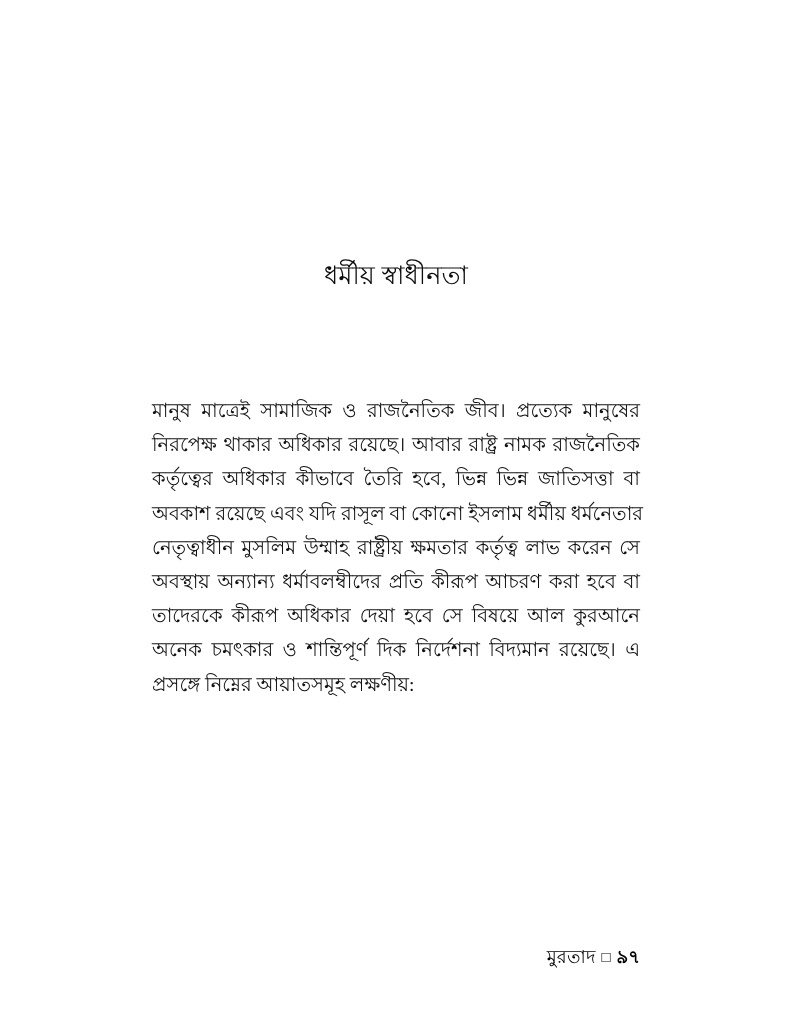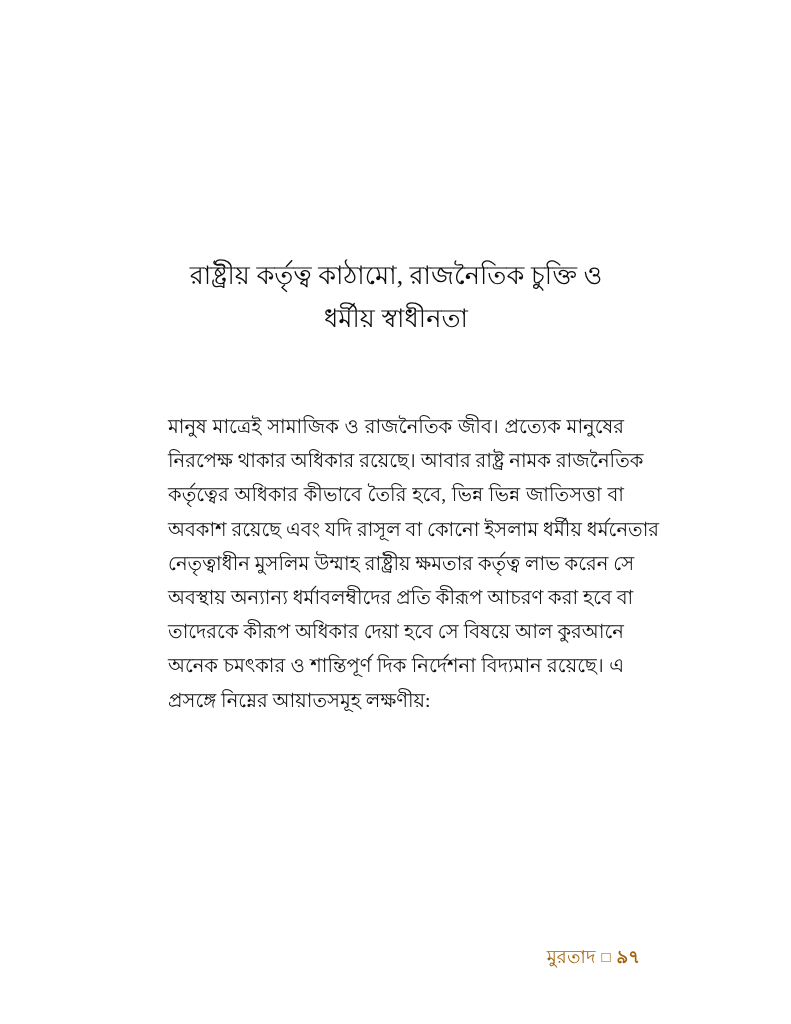--- a/index.html
+++ b/index.html
@@ -53,21 +53,21 @@
 
   
   .body-block {
     position: absolute;
     left: 0;
     top: 394px;
     width: 488px;
   }
 
   p.para {
-    margin: 16px;
+    margin: 0;
     padding: 0;
     font-size: 19.5px;
     line-height: 34.2px;
     text-align: justify;
     text-justify: inter-word;
     color: #111111;
   }
 
   p.para + p.para {
     margin-top: 22px;
@@ -86,41 +86,40 @@
 
   
   .footer {
     position: absolute;
     left: 0;
     top: 944px;
     width: 488px;
     text-align: right;
     font-size: 18px;
     line-height: 26px;
-    color: #a16207;
+    color: #000000;
     white-space: nowrap;
   }
   .footer .book-name { letter-spacing: 0.2px; }
   .footer .sep {
     display: inline-block;
     margin: 0 6px;
     font-size: 15px;
     vertical-align: 1px;
   }
   .footer .page-number { font-weight: 700; }
 </style>
 </head>
 <body>
 
 <div class="page">
   <div class="content">
 
     <div class="title-block">
       <h1 class="chapter-title">
-        <span class="title-line">রাষ্ট্রীয় কর্তৃত্ব কাঠামো, রাজনৈতিক চুক্তি ও</span>
         <span class="title-line">ধর্মীয় স্বাধীনতা</span>
       </h1>
     </div>
 
     <div class="body-block">
 
       <p class="para">
         <span class="ln">মানুষ মাত্রেই সামাজিক ও রাজনৈতিক জীব। প্রত্যেক মানুষের</span>
         <span class="ln">নিরপেক্ষ থাকার অধিকার রয়েছে। আবার রাষ্ট্র নামক রাজনৈতিক</span>
         <span class="ln">কর্তৃত্বের অধিকার কীভাবে তৈরি হবে, ভিন্ন ভিন্ন জাতিসত্তা বা</span>

